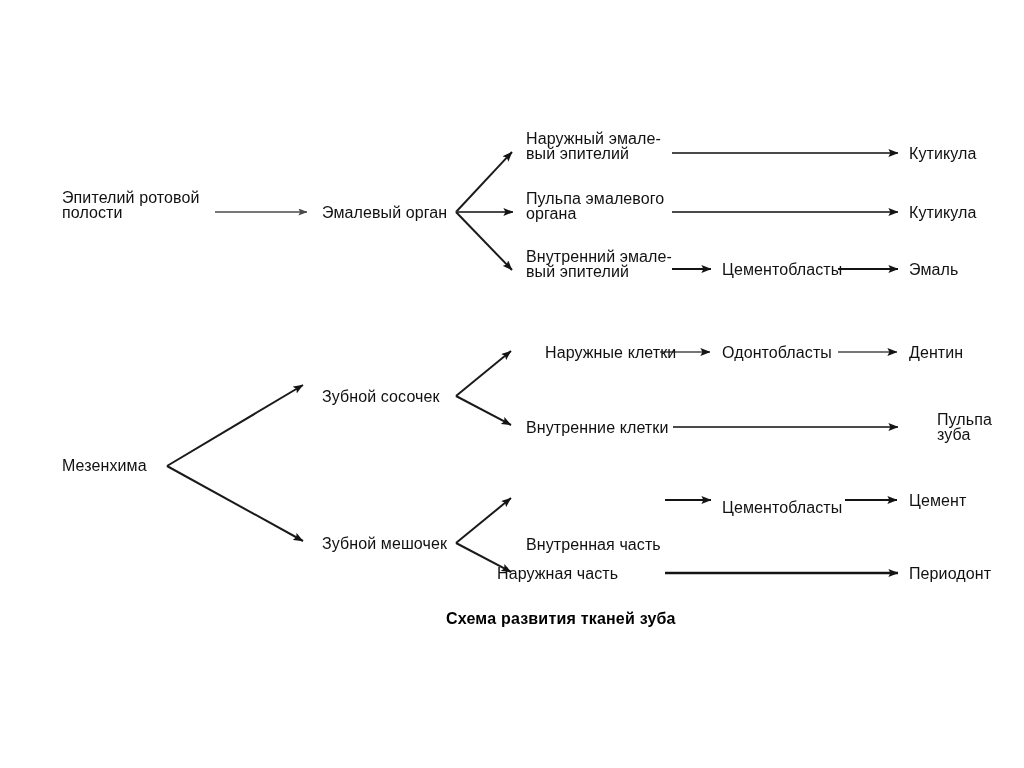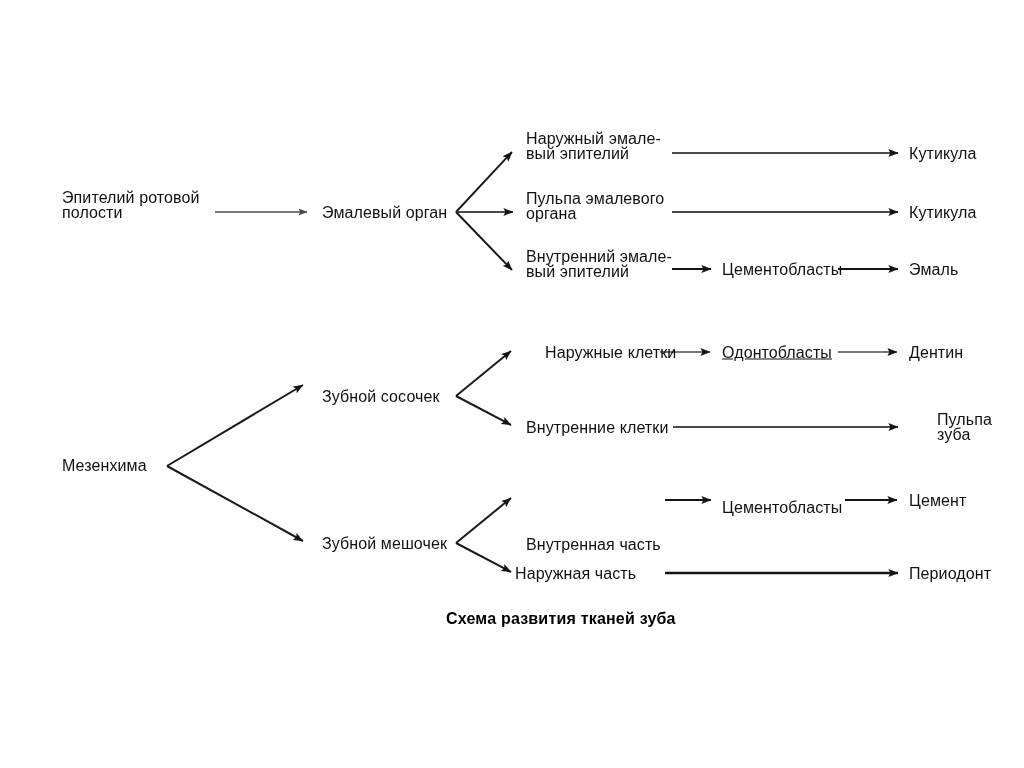--- a/index.html
+++ b/index.html
@@ -119,23 +119,23 @@
   <div class="node center" style="left:322px; top:396px;">Зубной сосочек</div>
 
   <div class="node center" style="left:322px; top:543px;">Зубной мешочек</div>
 
   <div class="node center" style="left:526px; top:352px;padding-left:19px;">Наружные клетки</div>
 
   <div class="node center" style="left:526px; top:427px;">Внутренние клетки</div>
 
   <div class="node center" style="left:526px; top:500px;margin-top:44px;">Внутренная часть</div>
 
-  <div class="node center" style="left:515px; top:573px;">Наружная часть</div>
+  <div class="node center" style="left:497px; top:573px;">Наружная часть</div>
 
-  <div class="node center" style="left:722px; top:352px;text-decoration:underline;">Одонтобласты</div>
+  <div class="node center" style="left:722px; top:352px;">Одонтобласты</div>
 
   <div class="node center" style="left:909px; top:352px;">Дентин</div>
 
   <div class="node center" style="left:909px; top:427px;padding-left:28px;">Пульпа зуба</div>
 
   <div class="node center" style="left:722px; top:488px;margin-top:19px;">Цементобласты</div>
 
   <div class="node center" style="left:909px; top:500px;">Цемент</div>
 
   <div class="node center" style="left:909px; top:573px;">Периодонт</div>

